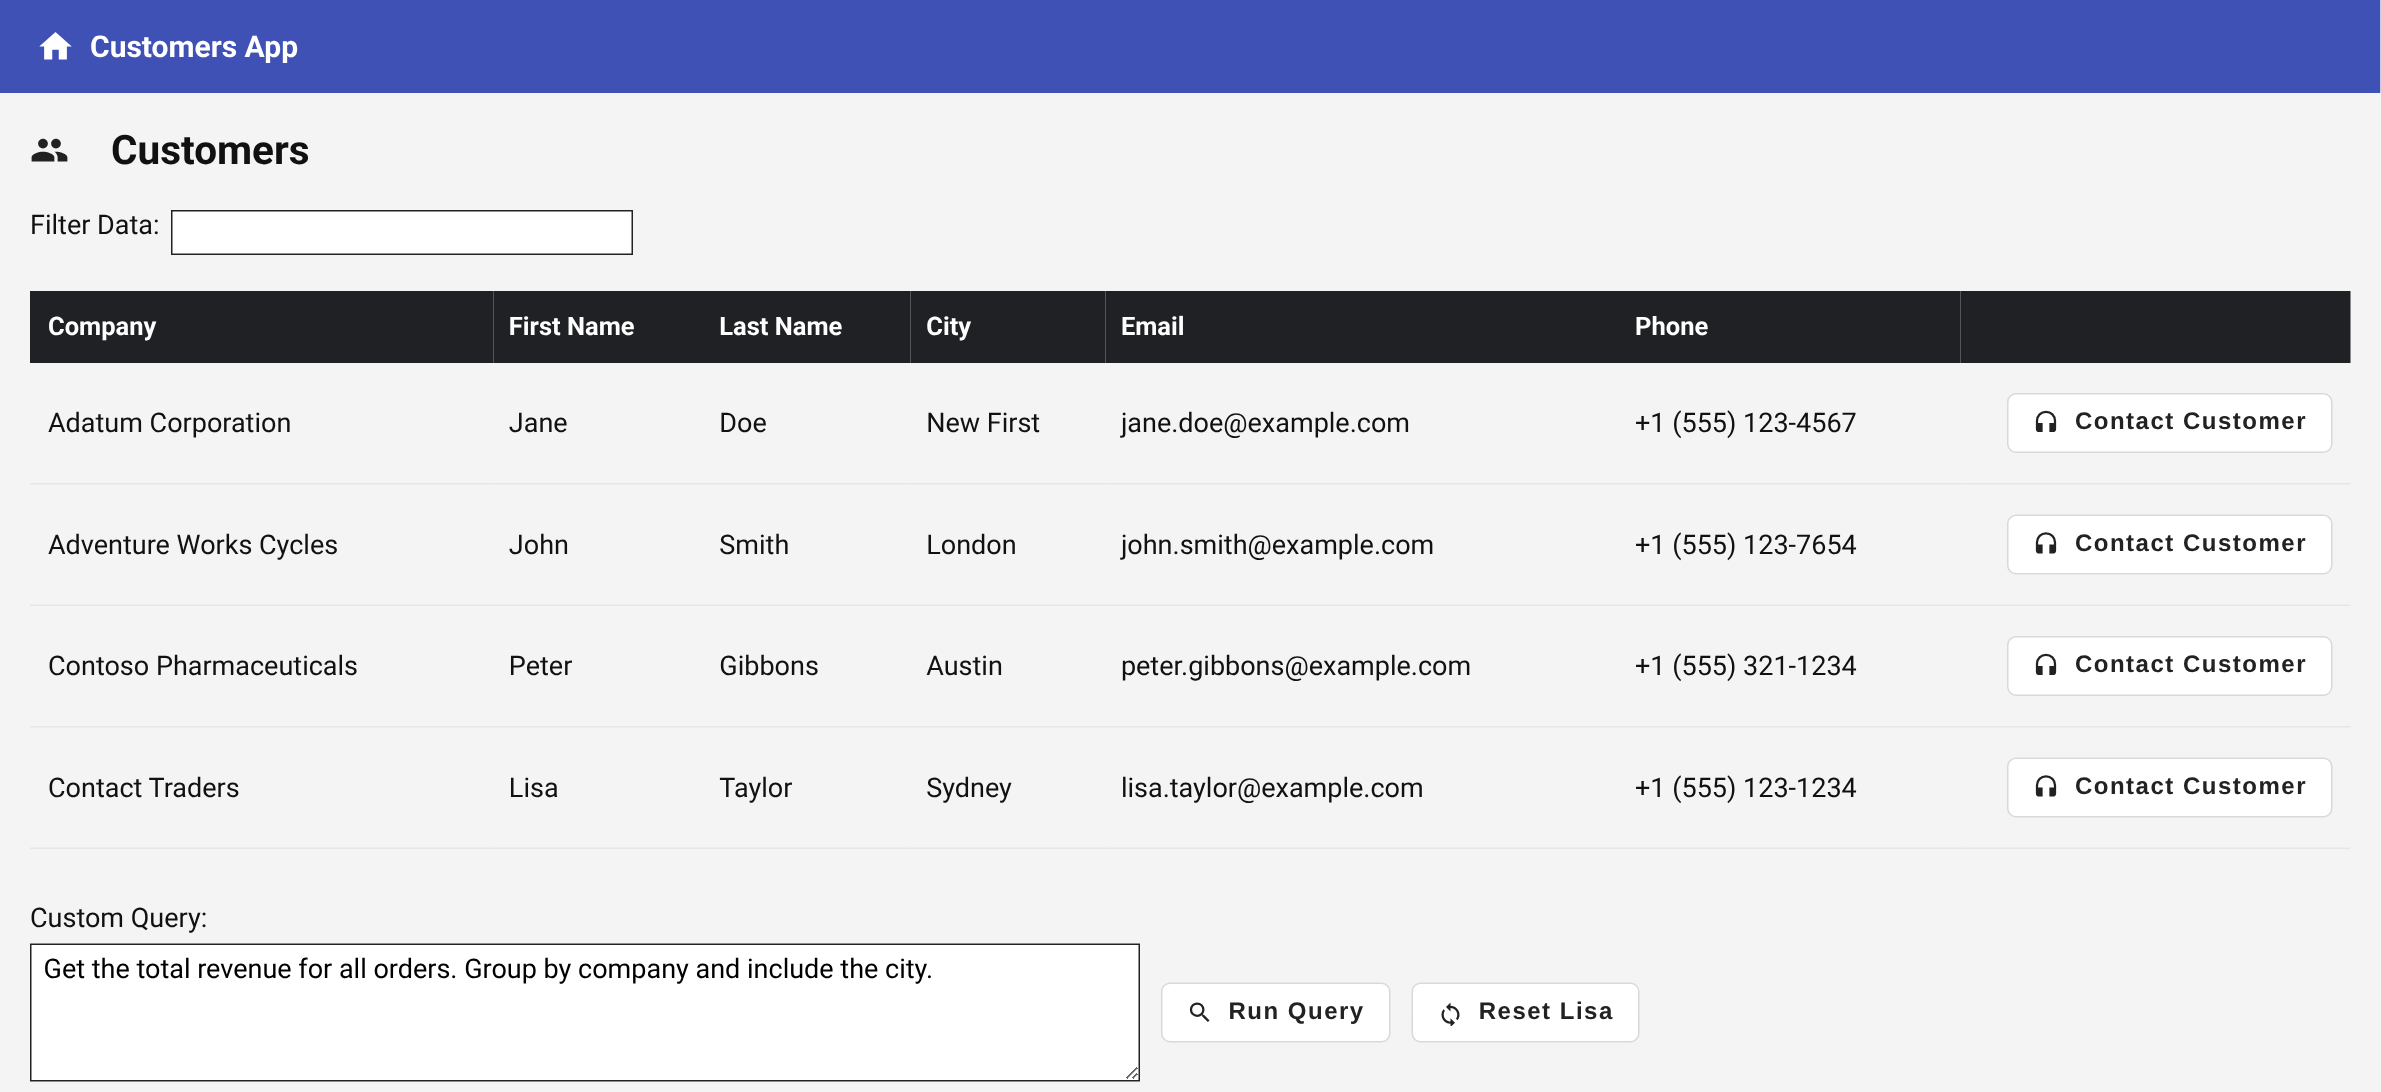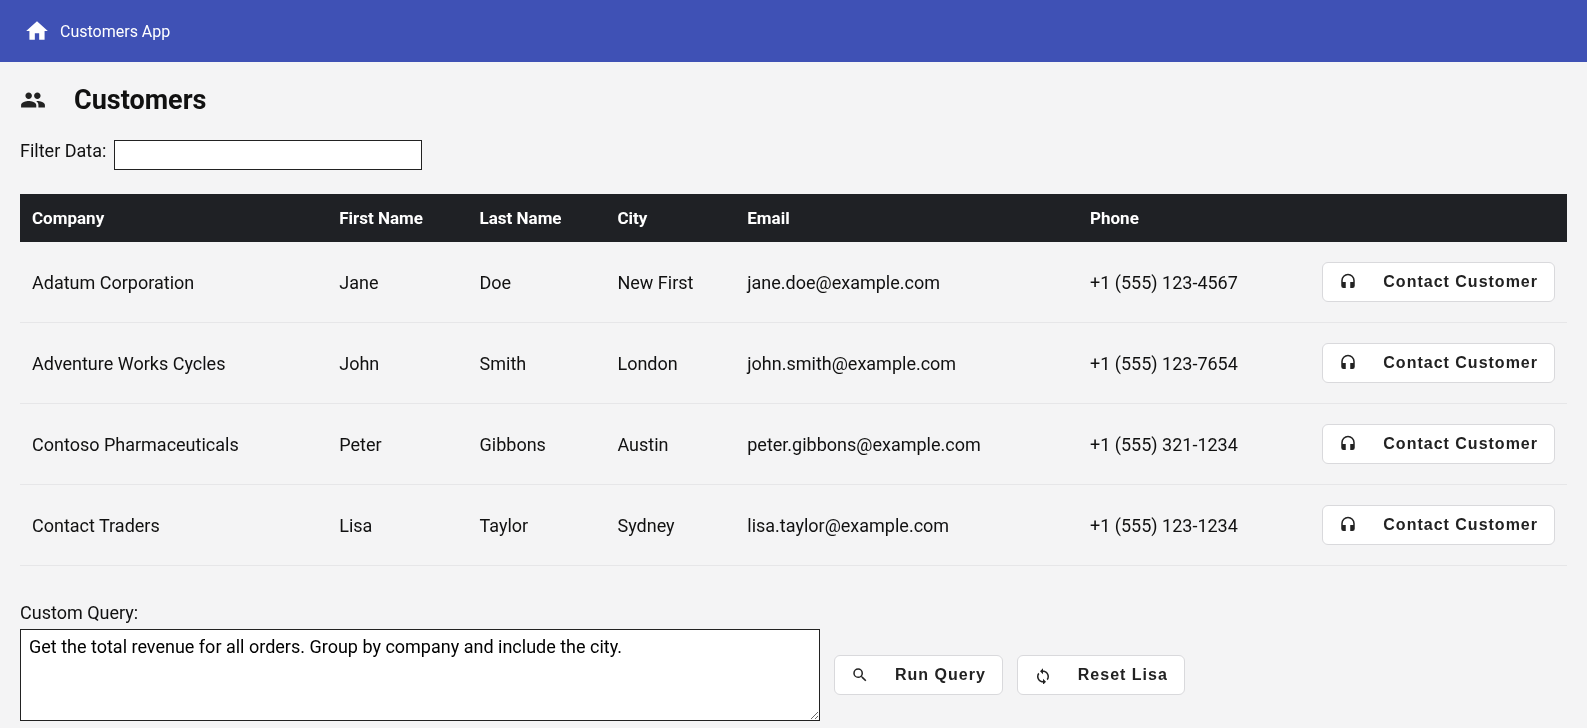--- a/index.html
+++ b/index.html
@@ -13,54 +13,54 @@
       background: #3f51b5;
       color: #fff;
       display: flex;
       align-items: center;
       padding: 18px 24px;
     }
     .app-header .home-icon {
       width: 26px; height: 26px; fill: #fff; margin-right: 10px;
     }
     .app-title {
-      font-size: 16px; font-weight: 400;
+      font-size: 20px; font-weight: 700;
     }
     .content { padding: 22px 20px; }
     .page-title-row { display: flex; align-items: center; gap: 28px; margin-bottom: 24px; }
     .page-title-row svg { width: 26px; height: 26px; fill: #222; }
     .page-title { font-size: 27px; font-weight: 700; }
     .filter-row { display: flex; align-items: flex-start; gap: 8px; margin-bottom: 24px; font-size: 18px; }
     .filter-input {
       width: 308px; height: 30px; border: 1px solid #222; padding: 2px 6px; font-size: 16px; background:#fff;
     }
     .table-wrap { width: calc(100% - 0px); }
     table { width: 100%; border-collapse: collapse; background: transparent; }
     thead { background: #1f2125; color: #fff; }
     th { text-align: left; font-weight: 700; font-size: 17px; padding: 14px 10px; }
     th:first-child { padding-left: 12px; }
     th.last { width: 260px; }
     tbody tr { border-bottom: 1px solid #e6e6e8; }
     td { font-size: 18px; padding: 20px 10px; vertical-align: middle; }
     td:first-child { padding-left: 12px; }
     td.action { text-align: right; padding-right: 12px; width: 260px; }
     .btn {
-      display: inline-flex; align-items: center; gap: 26px;
+      display: inline-flex; align-items: center; gap: 10px;
       border: 1px solid #d9d9dc; background: #fff; color: #222;
       font-size: 16px; font-weight: 600; letter-spacing: 0.6px;
       padding: 10px 16px; border-radius: 6px; cursor: pointer;
       text-transform: none;
     }
     .btn svg { width: 18px; height: 18px; fill: #222; }
     .btn .label { letter-spacing: 1px; }
     .query-section { margin-top: 36px; }
     .query-label { font-size: 18px; margin-bottom: 6px; }
     .query-row { display: flex; align-items: center; gap: 14px; }
     .query-text {
-      width: 800px; height: 92px; border: 1px solid #222; padding: 6px 8px;
+      width: 740px; height: 92px; border: 1px solid #222; padding: 6px 8px;
       font-size: 18px; font-family: inherit; resize: both; background:#fff;
     }
     .btn-row { display: flex; gap: 14px; }
   </style>
 </head>
 <body>
 
 <header class="app-header">
   <svg class="home-icon" viewBox="0 0 24 24">
       <path d="M10 20v-6h4v6h5v-8h3L12 3 2 12h3v8z"></path>

